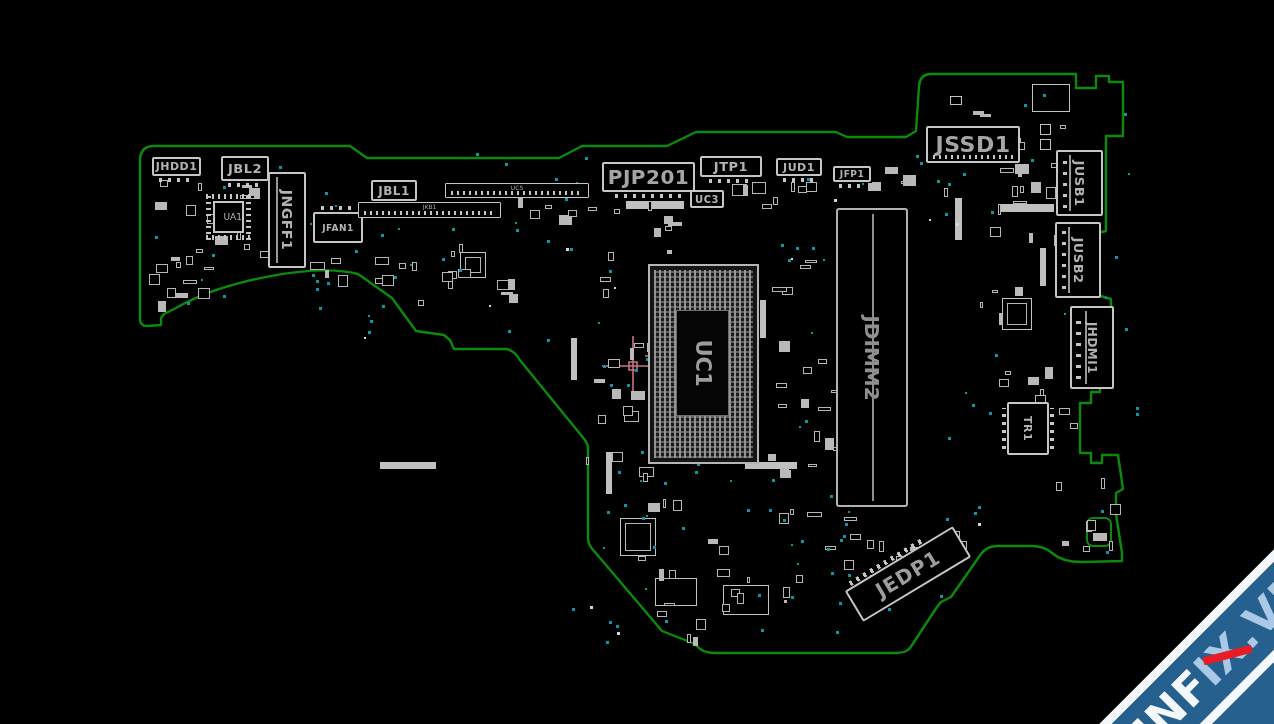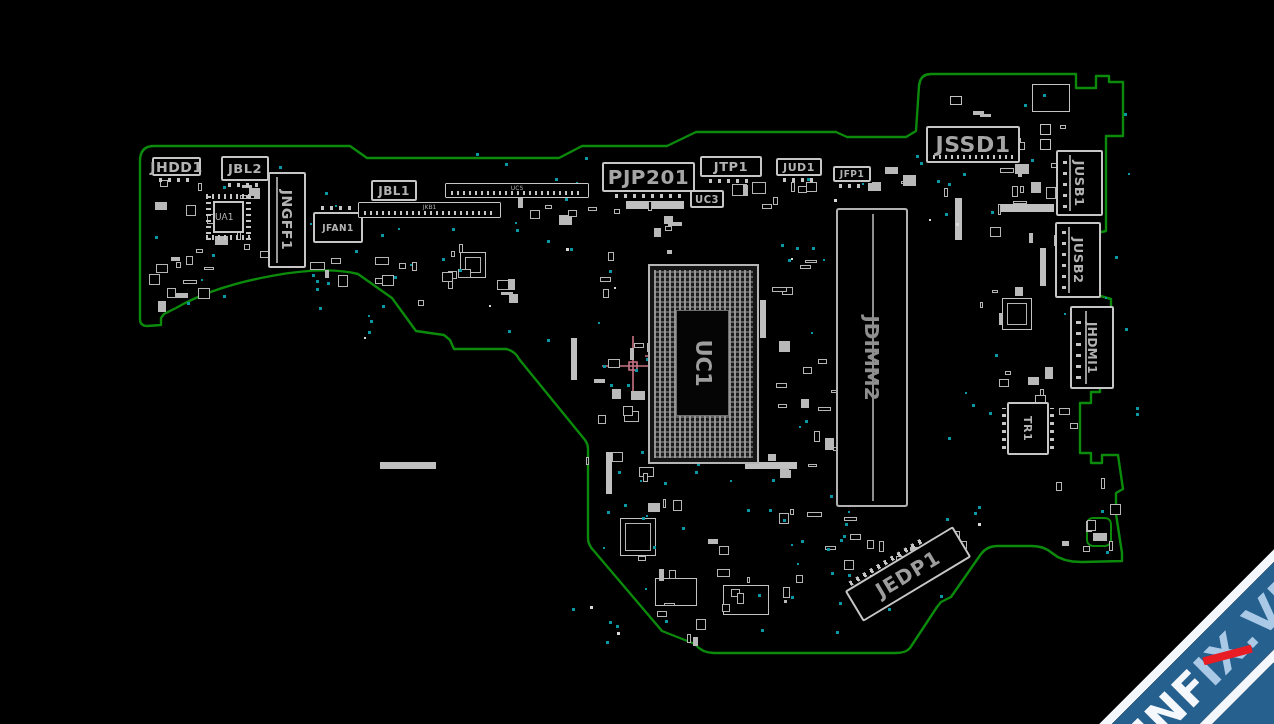--- a/index.html
+++ b/index.html
@@ -36,21 +36,21 @@
           color:#a8a8a8;letter-spacing:0;line-height:6px;}
   .lcon{border:1.6px solid var(--silk);background:#000;border-radius:1px;}
 
   
   .qfp{background:
         repeating-linear-gradient(90deg,var(--silk) 0 2px,transparent 2px 6px) 0 0/100% 5px no-repeat,
         repeating-linear-gradient(90deg,var(--silk) 0 2px,transparent 2px 6px) 0 100%/100% 5px no-repeat,
         repeating-linear-gradient(0deg,var(--silk) 0 2px,transparent 2px 6px) 0 0/5px 100% no-repeat,
         repeating-linear-gradient(0deg,var(--silk) 0 2px,transparent 2px 6px) 100% 0/5px 100% no-repeat;}
   .qfp-core{position:absolute;left:7px;top:7px;right:7px;bottom:7px;border:2px solid var(--silk);
-        background:#000;display:flex;align-items:center;justify-content:flex-start;color:var(--lbl);}
+        background:#000;display:flex;align-items:center;justify-content:flex-end;color:var(--lbl);}
 
   
   .uc1{border:2px solid #b5b5b5;background:#151515;}
   .uc1-ring{position:absolute;left:4px;top:4px;right:4px;bottom:4px;opacity:.95;
      background:
        repeating-linear-gradient(90deg,rgba(165,165,165,.9) 0 2px,transparent 2px 5px),
        repeating-linear-gradient(0deg,rgba(120,120,120,.8) 0 2px,rgba(30,30,30,.9) 2px 5px);}
   .uc1-core{position:absolute;left:26px;top:44px;right:28px;bottom:46px;background:#050505;
      border:1px solid #6e6e6e;display:flex;align-items:center;justify-content:center;
      color:#9d9d9d;font-size:21px;font-weight:600;}
@@ -506,21 +506,21 @@
       <div class="dot" style="left: 369.9px; top: 320.2px; width: 3px; height: 3px; background: var(--via);"></div>
       <div class="dot" style="left: 459.3px; top: 269.2px; width: 3px; height: 3px; background: var(--via);"></div>
       <div class="dot" style="left: 547px; top: 339.4px; width: 3px; height: 3px; background: var(--via);"></div>
       <div class="dot" style="left: 368.3px; top: 331.4px; width: 3px; height: 3px; background: var(--via);"></div>
       <div class="dot" style="left: 363.6px; top: 337.1px; width: 2px; height: 2px; background: rgb(216, 216, 216);"></div>
       <div class="dot" style="left: 394.1px; top: 276.3px; width: 3px; height: 3px; background: var(--via);"></div>
       <div class="dot" style="left: 410px; top: 263.9px; width: 2px; height: 2px; background: var(--via);"></div>
       <div class="dot" style="left: 508px; top: 330.2px; width: 3px; height: 3px; background: var(--via);"></div>
     </div>
 
-  <div class="comp lblbox" style="left:152px;top:157px;width:49px;height:19px;font-size:14px;">
+  <div class="comp lblbox" style="left:152px;top:157px;width:49px;height:19px;font-size:11px;">
     <span>JHDD1</span>
     <div class="pins-b"></div>
   </div>
 
   <div class="comp lblbox" style="left:221px;top:156px;width:48px;height:25px;font-size:13px;">
     <span>JBL2</span>
     <div class="pins-b"></div>
   </div>
 
   <div class="comp qfp" style="left:206px;top:194px;width:45px;height:46px;">

